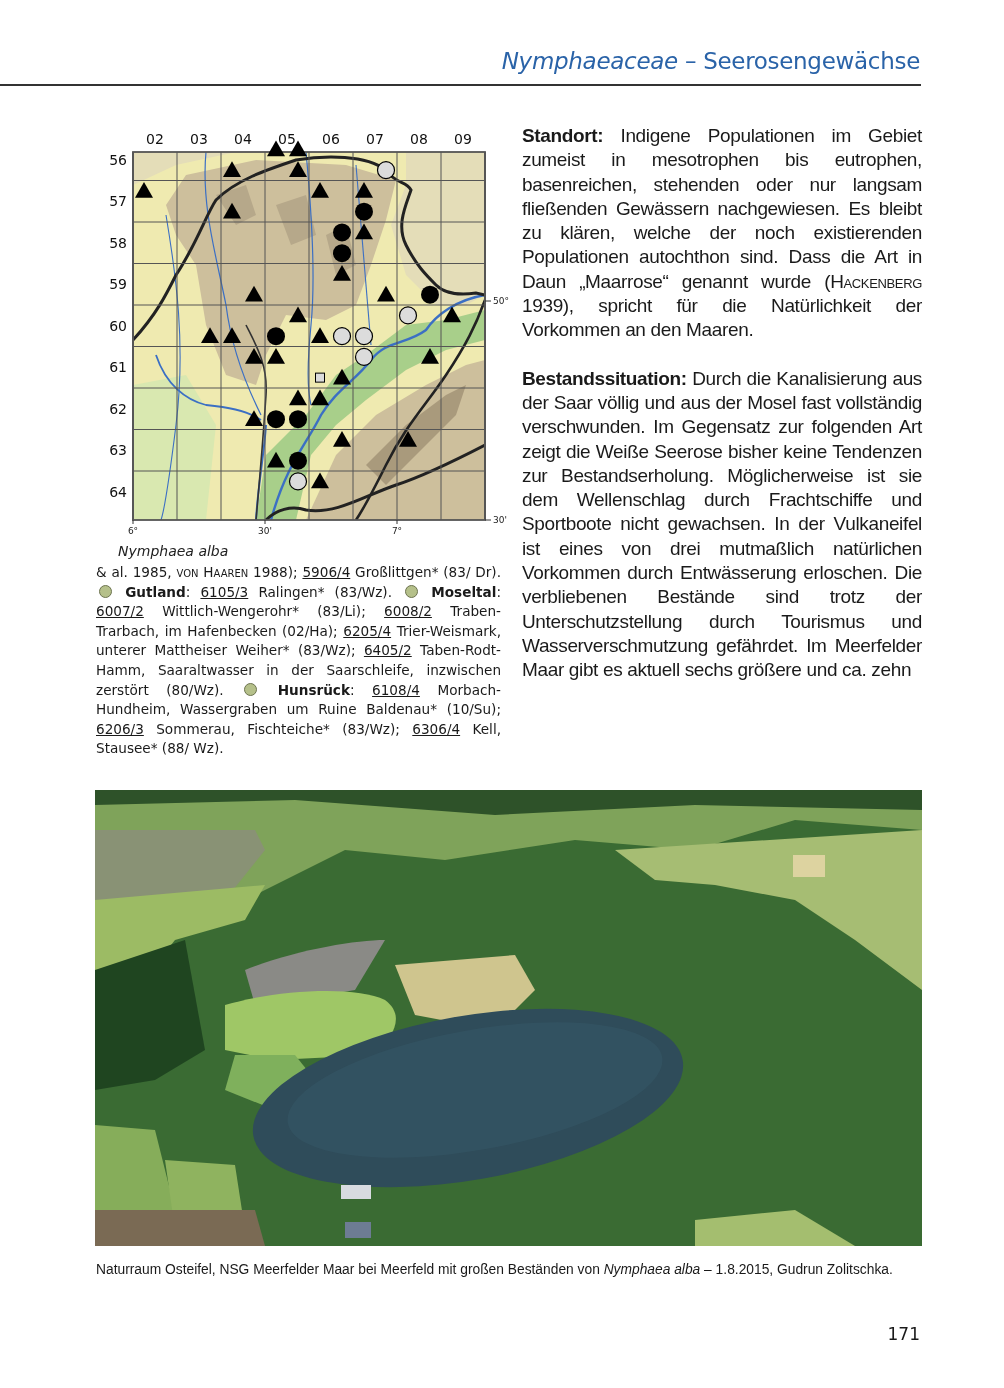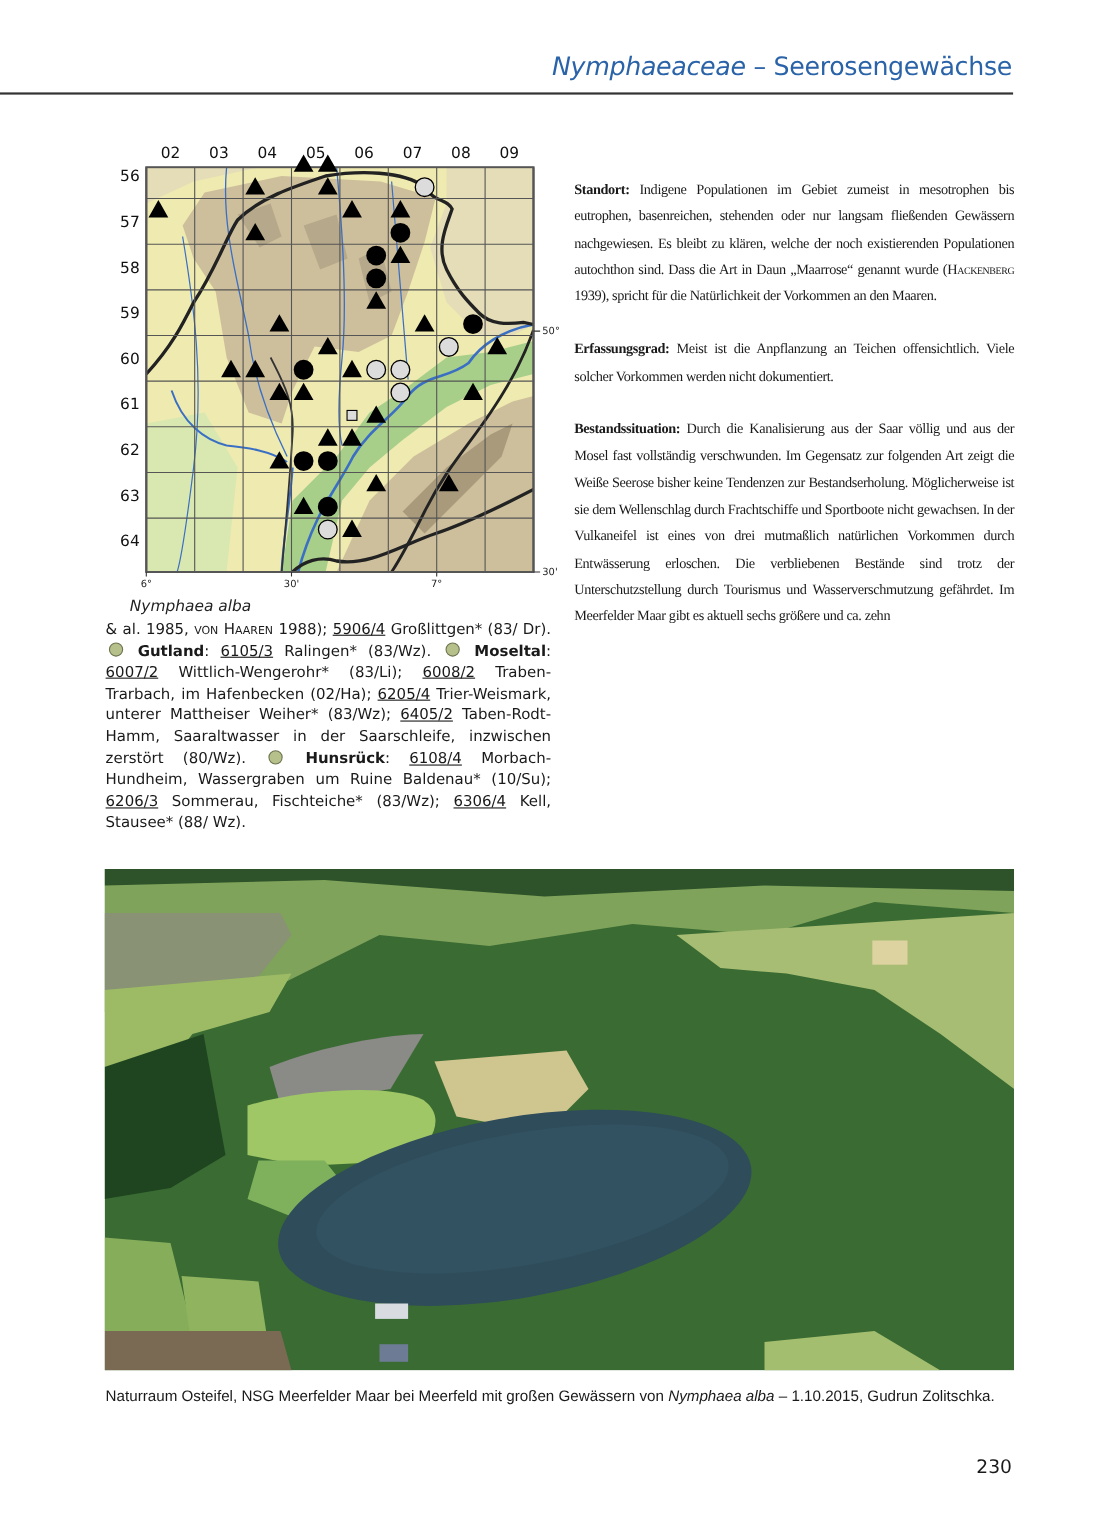--- a/index.html
+++ b/index.html
@@ -15,23 +15,23 @@
   .map-caption { position: absolute; left: 118px; top: 543px; font-size: 14px; font-style: italic;
                  font-family: "DejaVu Sans", sans-serif; color: #222; }
 
   .left-text { position: absolute; left: 96px; top: 563px; width: 405px; font-size: 13.6px;
                line-height: 19.6px; text-align: justify; font-family: "DejaVu Sans", sans-serif; }
   .left-text u { text-decoration: underline; }
   .sc { font-variant: small-caps; }
   .dot { display: inline-block; width: 11px; height: 11px; border-radius: 50%; background: #b5c08a;
          border: 1px solid #6d7450; vertical-align: -1px; margin: 0 3px; }
 
-  .right-col { position: absolute; left: 522px; top: 124px; width: 400px; font-size: 13px;
-               line-height: 24.3px; text-align: justify; font-family: Liberation Serif, serif;
-               letter-spacing: -0.35px; margin-top: 36px; }
+  .right-col { position: absolute; left: 522px; top: 124px; width: 400px; font-size: 19px;
+               line-height: 24.3px; text-align: justify; font-family: Liberation Sans, sans-serif;
+               letter-spacing: -0.35px; }
   .right-col p { margin: 0 0 24px 0; }
   .right-col b { font-weight: bold; }
 
   .photo { position: absolute; left: 95px; top: 790px; width: 827px; height: 456px; overflow: hidden; }
   .photo-caption { position: absolute; left: 96px; top: 1259px; width: 830px; font-size: 13.8px;
                    line-height: 21px; font-family: "Liberation Sans", sans-serif; }
   .photo-caption i { font-style: italic; }
   .page-number { position: absolute; right: 84px; top: 1324px; font-size: 17px;
                  font-family: "DejaVu Sans", sans-serif; }
 </style>
@@ -174,21 +174,20 @@
   </svg>
 </div>
 <div class="map-caption">Nymphaea alba</div>
 
 <div class="left-text">
   <span>&amp; al. 1985, </span><span class="sc">von Haaren</span><span> 1988); </span><u>5906/4</u><span> Großlittgen* (83/ Dr). </span><span class="dot"></span> <b>Gutland</b><span>: </span><u>6105/3</u><span> Ralingen* (83/Wz). </span><span class="dot"></span> <b>Moseltal</b><span>: </span><u>6007/2</u><span> Wittlich-Wengerohr* (83/Li); </span><u>6008/2</u><span> Traben-Trarbach, im Hafenbecken (02/Ha); </span><u>6205/4</u><span> Trier-Weismark, unterer Mattheiser Weiher* (83/Wz); </span><u>6405/2</u><span> Taben-Rodt-Hamm, Saaraltwasser in der Saarschleife, inzwischen zerstört (80/Wz). </span><span class="dot"></span> <b>Hunsrück</b><span>: </span><u>6108/4</u><span> Morbach-Hundheim, Wassergraben um Ruine Baldenau* (10/Su); </span><u>6206/3</u><span> Sommerau, Fischteiche* (83/Wz); </span><u>6306/4</u><span> Kell, Stausee* (88/ Wz).</span>
 </div>
 
 <div class="right-col">
   <p><b>Standort:</b><span> Indigene Populationen im Gebiet zumeist in mesotrophen bis eutrophen, basenreichen, stehenden oder nur langsam fließenden Gewässern nachgewiesen. Es bleibt zu klären, welche der noch existierenden Populationen autochthon sind. Dass die Art in Daun „Maarrose“ genannt wurde (</span><span class="sc">Hackenberg</span><span> 1939), spricht für die Natürlichkeit der Vorkommen an den Maaren.</span></p>
-  <p><b>Erfassungsgrad:</b><span> Meist ist die Anpflanzung an Teichen offensichtlich. Viele solcher Vorkommen werden nicht dokumentiert.</span></p>
   <p><b>Bestandssituation:</b><span> Durch die Kanalisierung aus der Saar völlig und aus der Mosel fast vollständig verschwunden. Im Gegensatz zur folgenden Art zeigt die Weiße Seerose bisher keine Tendenzen zur Bestandserholung. Möglicherweise ist sie dem Wellenschlag durch Frachtschiffe und Sportboote nicht gewachsen. In der Vulkaneifel ist eines von drei mutmaßlich natürlichen Vorkommen durch Entwässerung erloschen. Die verbliebenen Bestände sind trotz der Unterschutzstellung durch Tourismus und Wasserverschmutzung gefährdet. Im Meerfelder Maar gibt es aktuell sechs größere und ca. zehn</span></p>
 </div>
 
 <div class="photo">
   <svg width="827" height="456" viewBox="0 0 827 456">
     <rect width="827" height="456" fill="#3a6b33"></rect>
     <path d="M0 0 L827 0 L827 40 L700 30 L600 60 L480 50 L350 70 L250 60 L150 110 L0 130 Z" fill="#7fa35a"></path>
     <path d="M0 0 L827 0 L827 20 L600 15 L400 25 L200 10 L0 15 Z" fill="#2e5229"></path>
     <path d="M520 60 L827 40 L827 200 L760 150 L700 110 L620 95 L560 90 Z" fill="#a6bd73"></path>
     <rect x="698" y="65" width="32" height="22" fill="#ddd3a0"></rect>
@@ -203,15 +202,15 @@
     <ellipse cx="380" cy="300" rx="190" ry="60" transform="rotate(-10 380 300)" fill="#365666" opacity="0.6"></ellipse>
     <path d="M0 335 L60 340 L80 420 L0 420 Z" fill="#86ad5a"></path>
     <path d="M70 370 L140 375 L150 440 L80 440 Z" fill="#8fb35f"></path>
     <path d="M0 420 L160 420 L170 456 L0 456 Z" fill="#7a6a54"></path>
     <rect x="246" y="395" width="30" height="14" fill="#d8dbe0"></rect>
     <rect x="250" y="432" width="26" height="16" fill="#6d7c94"></rect>
     <path d="M600 430 L700 420 L760 456 L600 456 Z" fill="#a4be6f"></path>
   </svg>
 </div>
 
-<div class="photo-caption"><span>Naturraum Osteifel, NSG Meerfelder Maar bei Meerfeld mit großen Gewässern von </span><i>Nymphaea alba</i><span> – 1.10.2015, Gudrun Zolitschka.</span></div>
-
-<div class="page-number">230</div>
+<div class="photo-caption"><span>Naturraum Osteifel, NSG Meerfelder Maar bei Meerfeld mit großen Beständen von </span><i>Nymphaea alba</i><span> – 1.8.2015, Gudrun Zolitschka.</span></div>
+
+<div class="page-number">171</div>
 
 </body></html>

